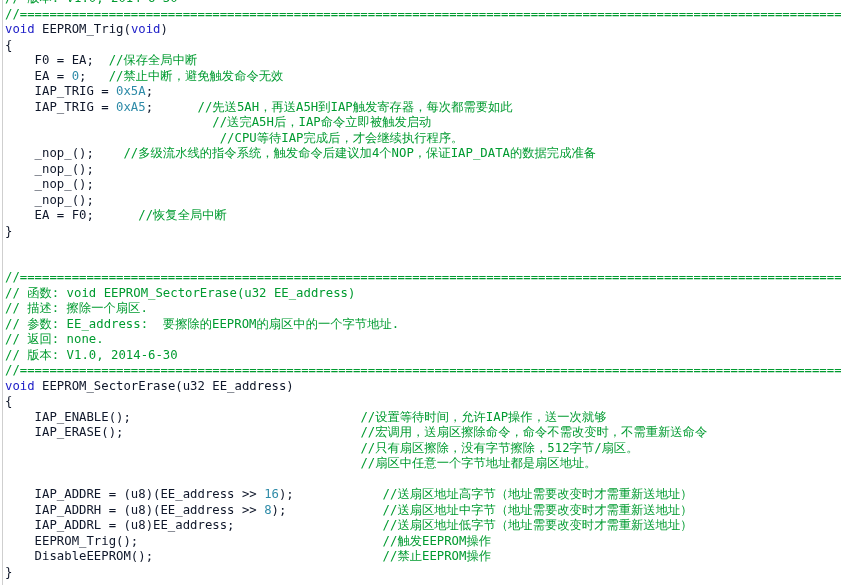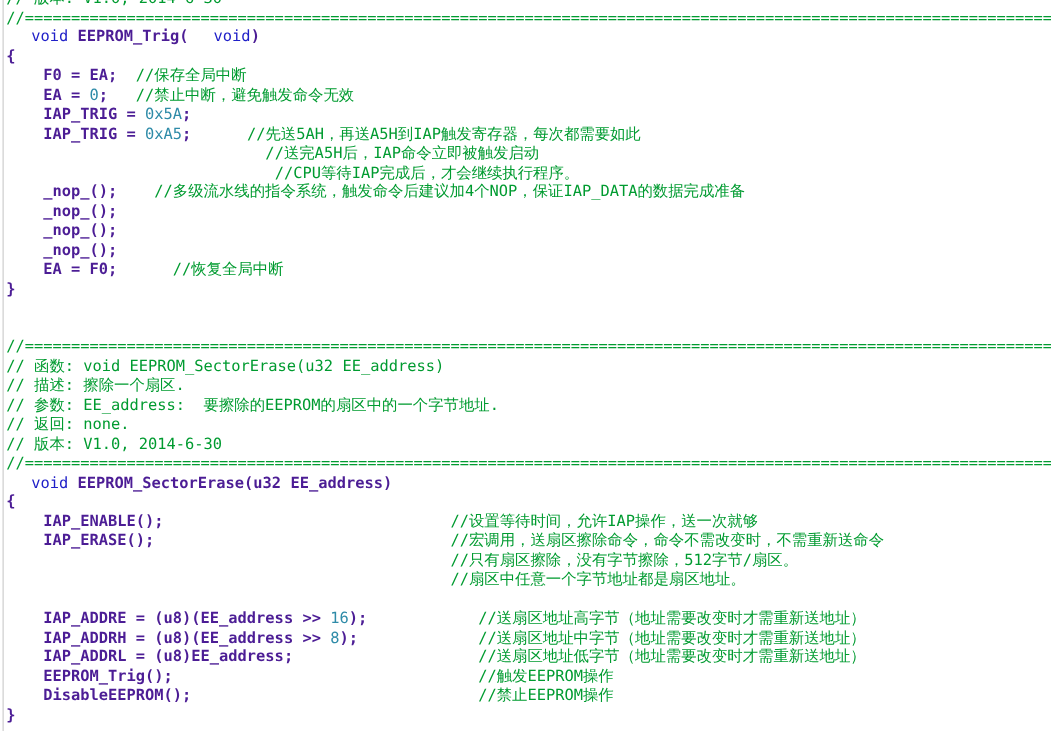--- a/index.html
+++ b/index.html
@@ -32,23 +32,23 @@
     font-family: "DejaVu Sans Mono", monospace;
     font-size: 12.3px;
     line-height: 15.5px;
     white-space: pre;
     color: #000000;
   }
   .code-line {
     height: 15.5px;
     white-space: pre;
   }
-  .tok-text    { color: #4c1d95; font-weight: bold; }
+  .tok-text    { color: #0f172a; }
   .tok-comment { color: #009B30; }
-  .tok-keyword { color: #2020C8; margin-left: 20px; }
+  .tok-keyword { color: #2020C8; }
   .tok-number  { color: #2E8BA8; }
 </style>
 </head>
 <body>
 
 <div class="editor">
   <div class="edge-line"></div>
   <pre class="code" id="code-area"><div class="code-line"><span class="tok-comment">// 版本: V1.0, 2014-6-30</span></div><div class="code-line"><span class="tok-comment">//===============================================================================================================</span></div><div class="code-line"><span class="tok-keyword">void</span><span class="tok-text"> EEPROM_Trig(</span><span class="tok-keyword">void</span><span class="tok-text">)</span></div><div class="code-line"><span class="tok-text">{</span></div><div class="code-line"><span class="tok-text">    F0 = EA;  </span><span class="tok-comment">//保存全局中断</span></div><div class="code-line"><span class="tok-text">    EA = </span><span class="tok-number">0</span><span class="tok-text">;   </span><span class="tok-comment">//禁止中断，避免触发命令无效</span></div><div class="code-line"><span class="tok-text">    IAP_TRIG = </span><span class="tok-number">0x5A</span><span class="tok-text">;</span></div><div class="code-line"><span class="tok-text">    IAP_TRIG = </span><span class="tok-number">0xA5</span><span class="tok-text">;      </span><span class="tok-comment">//先送5AH，再送A5H到IAP触发寄存器，每次都需要如此</span></div><div class="code-line"><span class="tok-text">                            </span><span class="tok-comment">//送完A5H后，IAP命令立即被触发启动</span></div><div class="code-line"><span class="tok-text">                             </span><span class="tok-comment">//CPU等待IAP完成后，才会继续执行程序。</span></div><div class="code-line"><span class="tok-text">    _nop_();    </span><span class="tok-comment">//多级流水线的指令系统，触发命令后建议加4个NOP，保证IAP_DATA的数据完成准备</span></div><div class="code-line"><span class="tok-text">    _nop_();</span></div><div class="code-line"><span class="tok-text">    _nop_();</span></div><div class="code-line"><span class="tok-text">    _nop_();</span></div><div class="code-line"><span class="tok-text">    EA = F0;      </span><span class="tok-comment">//恢复全局中断</span></div><div class="code-line"><span class="tok-text">}</span></div><div class="code-line">&nbsp;</div><div class="code-line">&nbsp;</div><div class="code-line"><span class="tok-comment">//===============================================================================================================</span></div><div class="code-line"><span class="tok-comment">// 函数: void EEPROM_SectorErase(u32 EE_address)</span></div><div class="code-line"><span class="tok-comment">// 描述: 擦除一个扇区.</span></div><div class="code-line"><span class="tok-comment">// 参数: EE_address:  要擦除的EEPROM的扇区中的一个字节地址.</span></div><div class="code-line"><span class="tok-comment">// 返回: none.</span></div><div class="code-line"><span class="tok-comment">// 版本: V1.0, 2014-6-30</span></div><div class="code-line"><span class="tok-comment">//===============================================================================================================</span></div><div class="code-line"><span class="tok-keyword">void</span><span class="tok-text"> EEPROM_SectorErase(u32 EE_address)</span></div><div class="code-line"><span class="tok-text">{</span></div><div class="code-line"><span class="tok-text">    IAP_ENABLE();                               </span><span class="tok-comment">//设置等待时间，允许IAP操作，送一次就够</span></div><div class="code-line"><span class="tok-text">    IAP_ERASE();                                </span><span class="tok-comment">//宏调用，送扇区擦除命令，命令不需改变时，不需重新送命令</span></div><div class="code-line"><span class="tok-text">                                                </span><span class="tok-comment">//只有扇区擦除，没有字节擦除，512字节/扇区。</span></div><div class="code-line"><span class="tok-text">                                                </span><span class="tok-comment">//扇区中任意一个字节地址都是扇区地址。</span></div><div class="code-line">&nbsp;</div><div class="code-line"><span class="tok-text">    IAP_ADDRE = (u8)(EE_address &gt;&gt; </span><span class="tok-number">16</span><span class="tok-text">);            </span><span class="tok-comment">//送扇区地址高字节（地址需要改变时才需重新送地址）</span></div><div class="code-line"><span class="tok-text">    IAP_ADDRH = (u8)(EE_address &gt;&gt; </span><span class="tok-number">8</span><span class="tok-text">);             </span><span class="tok-comment">//送扇区地址中字节（地址需要改变时才需重新送地址）</span></div><div class="code-line"><span class="tok-text">    IAP_ADDRL = (u8)EE_address;                    </span><span class="tok-comment">//送扇区地址低字节（地址需要改变时才需重新送地址）</span></div><div class="code-line"><span class="tok-text">    EEPROM_Trig();                                 </span><span class="tok-comment">//触发EEPROM操作</span></div><div class="code-line"><span class="tok-text">    DisableEEPROM();                               </span><span class="tok-comment">//禁止EEPROM操作</span></div><div class="code-line"><span class="tok-text">}</span></div><div class="code-line">&nbsp;</div></pre>
 </div>
 

